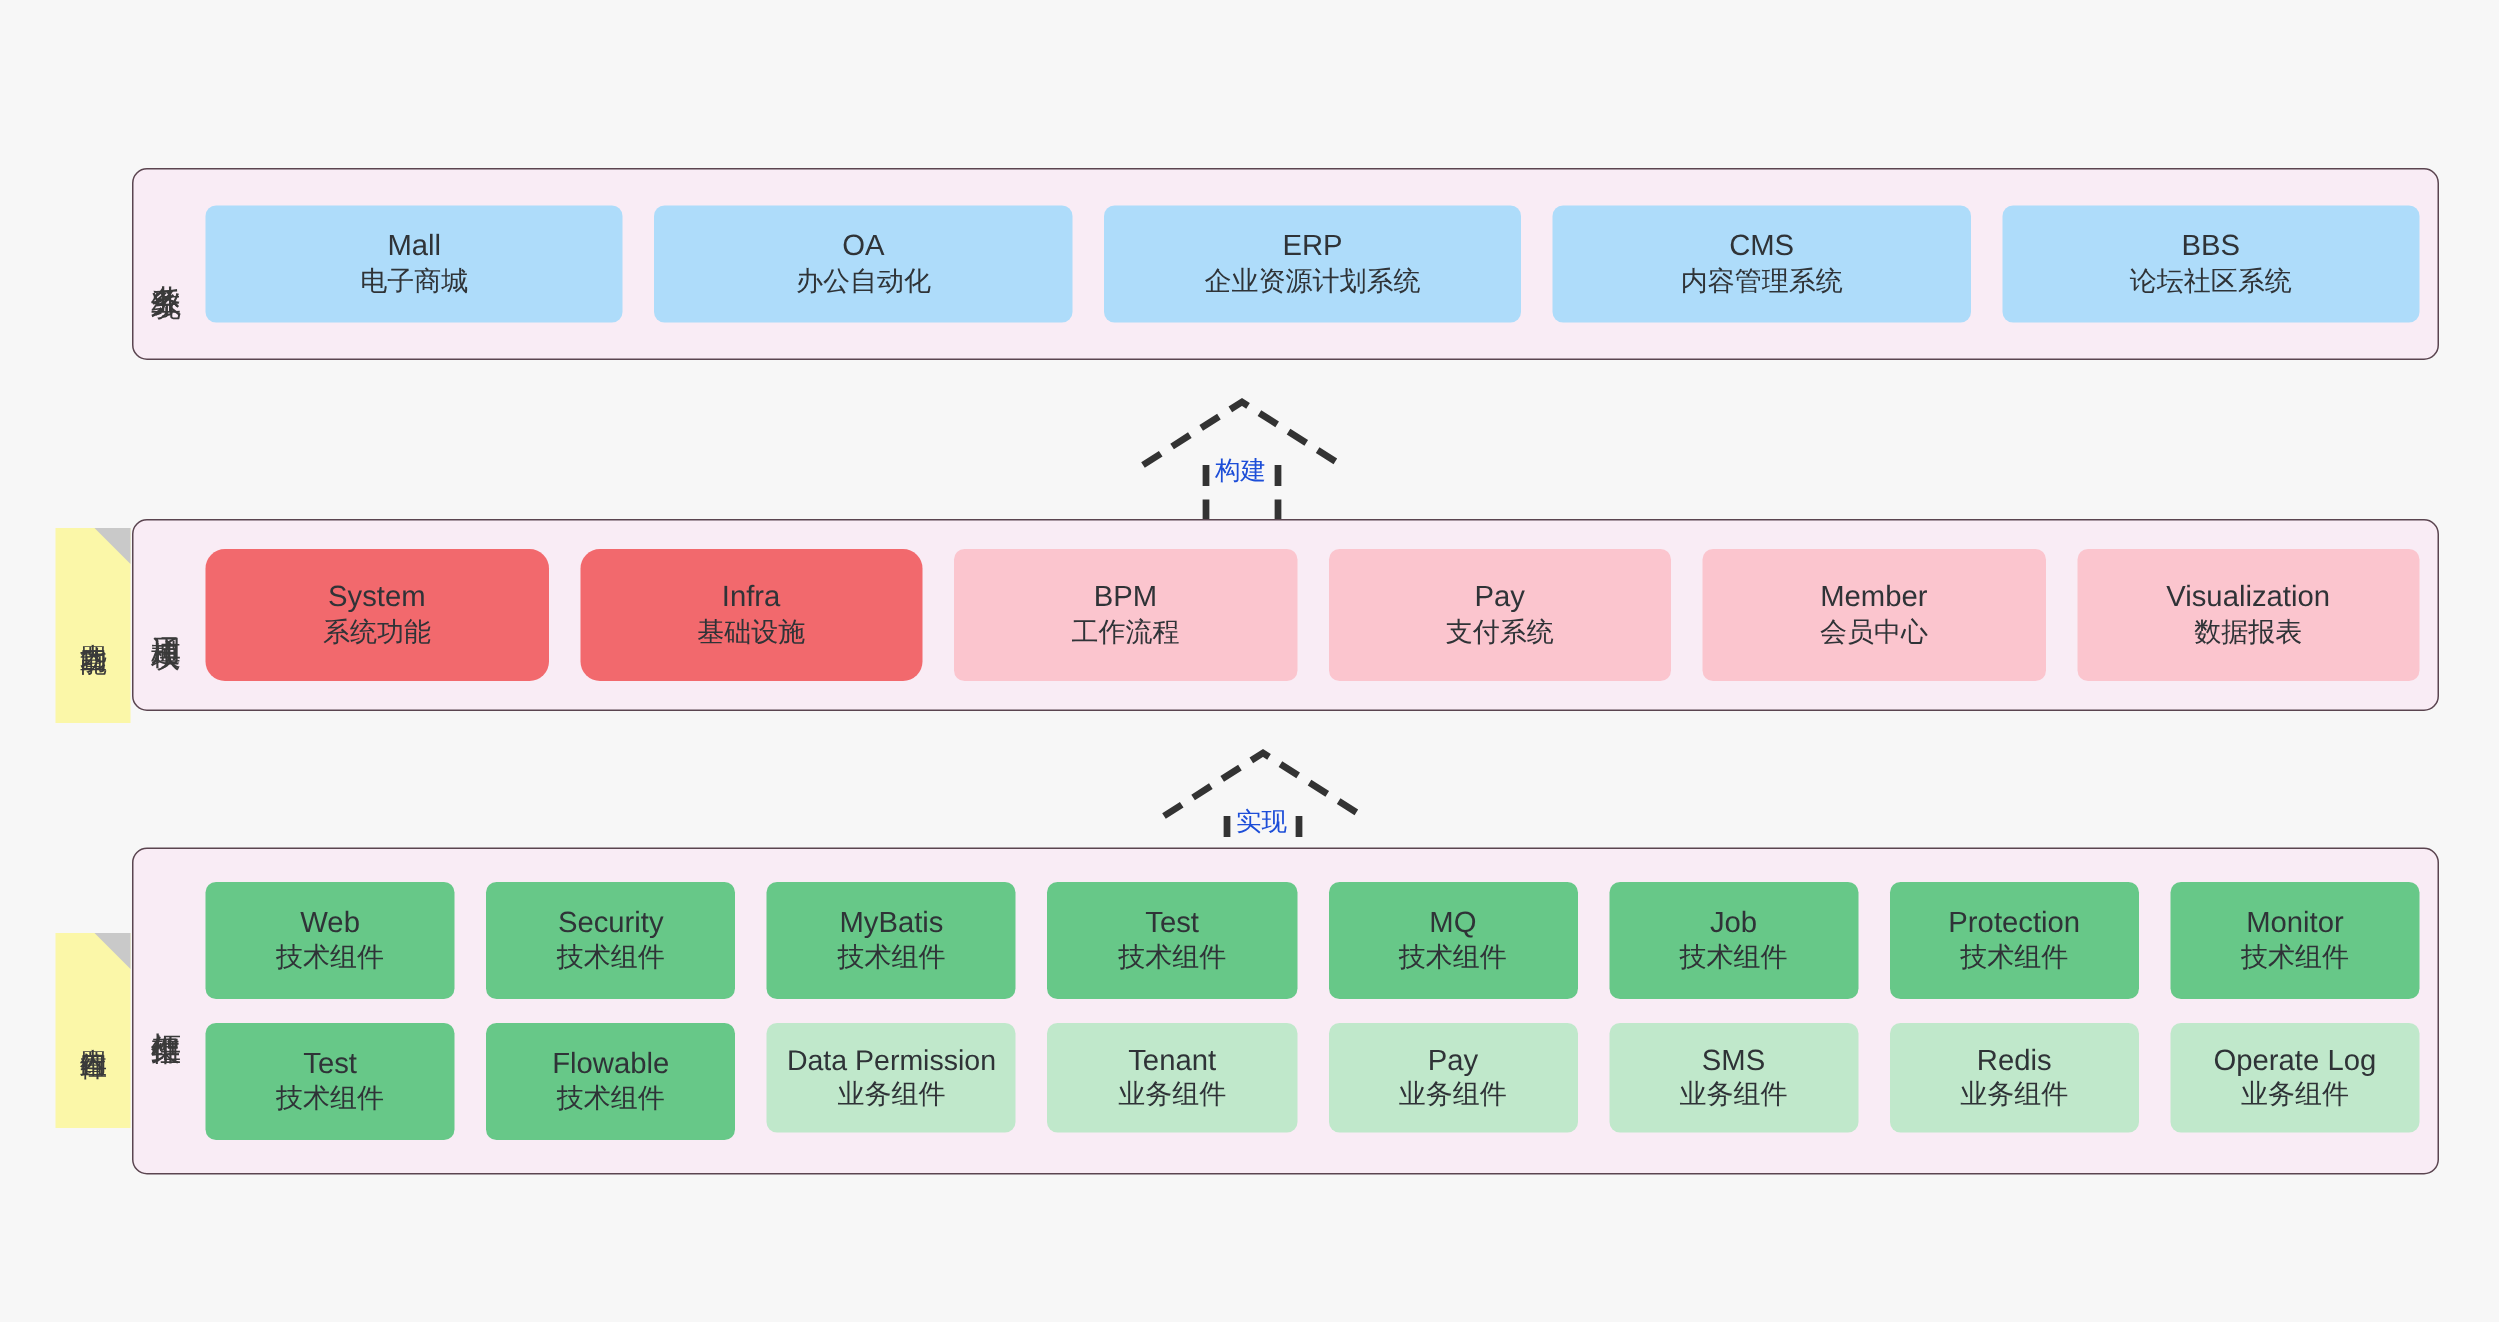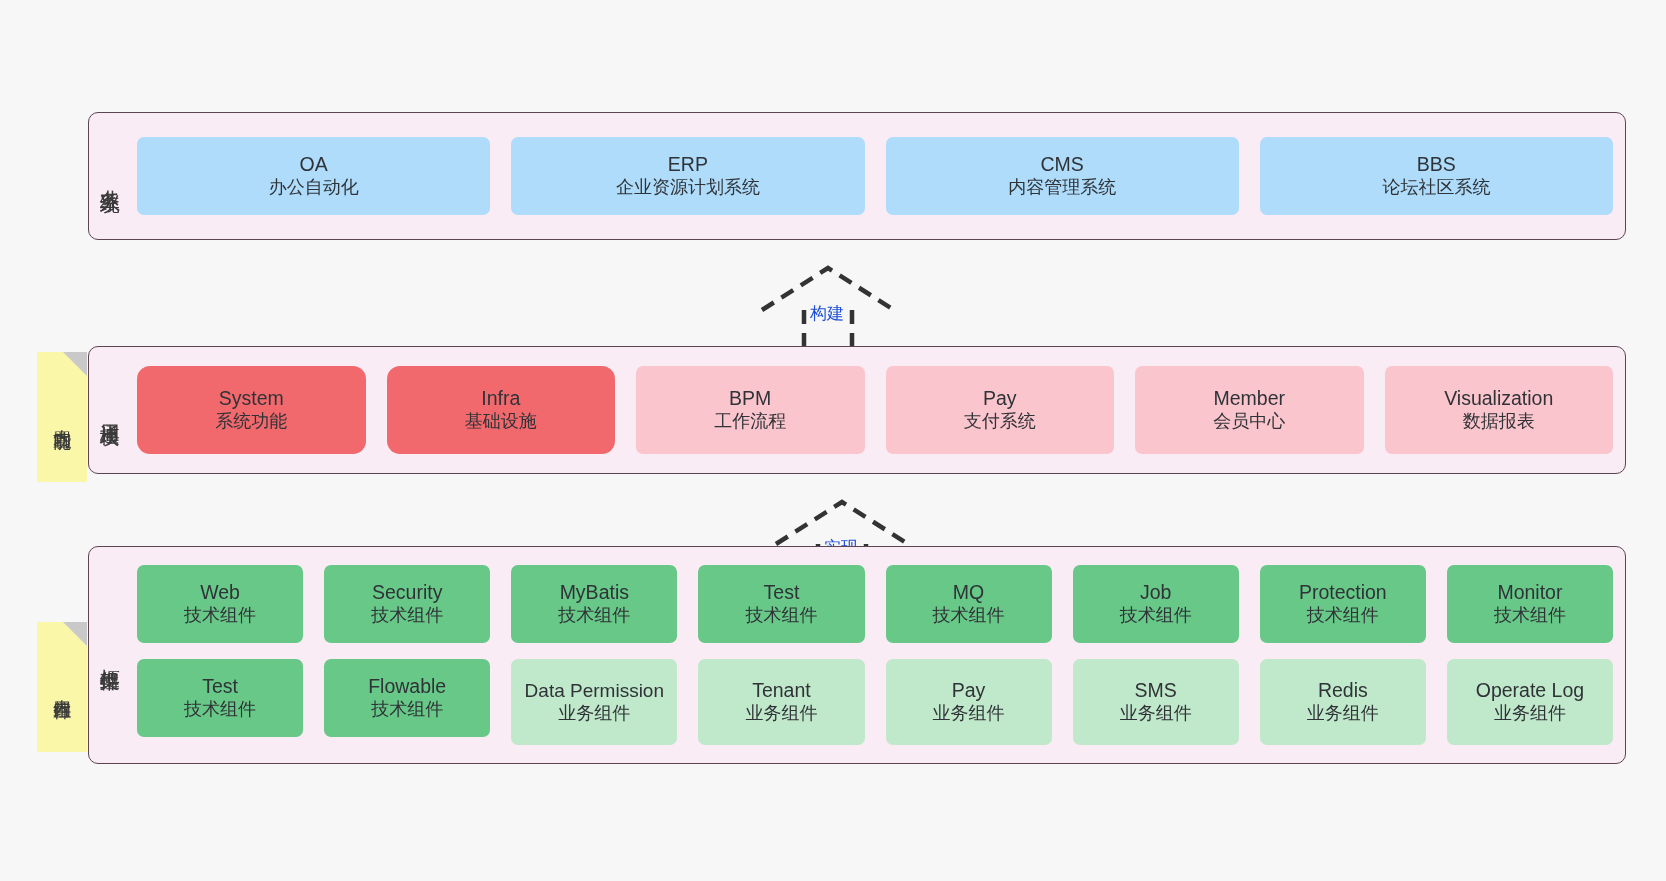--- a/index.html
+++ b/index.html
@@ -67,21 +67,21 @@
     user-select:none;
   }
   .box .en{font-size:19.5px;color:#2f3337;}
   .box .cn{font-size:18px;color:#2f3337;}
   .box.two-line-en .en{font-size:19px;}
 
   .blue{background:#aedcfa;height:78px;}
   .red{background:#f2696d;height:88px;border-radius:13px;}
   .pink{background:#fbc5ce;height:88px;}
   .green{background:#67c888;height:78px;}
-  .lgreen{background:#c0e8cb;height:86px;}
+  .lgreen{background:#c0e8cb;height:73px;}
 
   
   .arrow{position:absolute;}
   .arrow svg{display:block;overflow:visible;}
   .arrow-label{
     position:absolute;
     font-size:17px;
     color:#1d4ed8;
     background:transparent;
     white-space:nowrap;
@@ -116,20 +116,24 @@
 </head>
 <body>
 
 <div class="stage">
 
   <div class="layer" id="layer-business" style="left:88px;top:112px;width:1538px;height:128px;">
     <div class="layer-title">业务系统</div>
     <div class="layer-body">
       <div class="row">
 
+        <div class="box blue">
+          <span class="en">Mall</span>
+          <span class="cn">电子商城</span>
+        </div>
 
         <div class="box blue">
           <span class="en">OA</span>
           <span class="cn">办公自动化</span>
         </div>
 
         <div class="box blue">
           <span class="en">ERP</span>
           <span class="cn">企业资源计划系统</span>
         </div>
@@ -209,21 +213,21 @@
       <path d="M 48 48 L 48 90 M 96 48 L 96 90 M 48 88 L 96 88" stroke="#333" stroke-width="4.5" fill="none" stroke-dasharray="14 9" stroke-linecap="butt"></path>
     </svg>
     <span class="arrow-label" style="left:54px;top:40px;">实现</span>
   </div>
 
   <div class="note" style="left:37px;top:622px;width:50px;height:130px;">
     <span class="fold"></span>
     <span>内置组件</span>
   </div>
 
-  <div class="layer" id="layer-framework" style="left:88px;top:546px;width:1538px;height:218px;">
+  <div class="layer" id="layer-framework" style="left:88px;top:565px;width:1538px;height:218px;">
     <div class="layer-title">框架组件</div>
     <div class="layer-body">
 
       <div class="row">
         <div class="box green">
           <span class="en">Web</span>
           <span class="cn">技术组件</span>
         </div>
         <div class="box green">
           <span class="en">Security</span>

